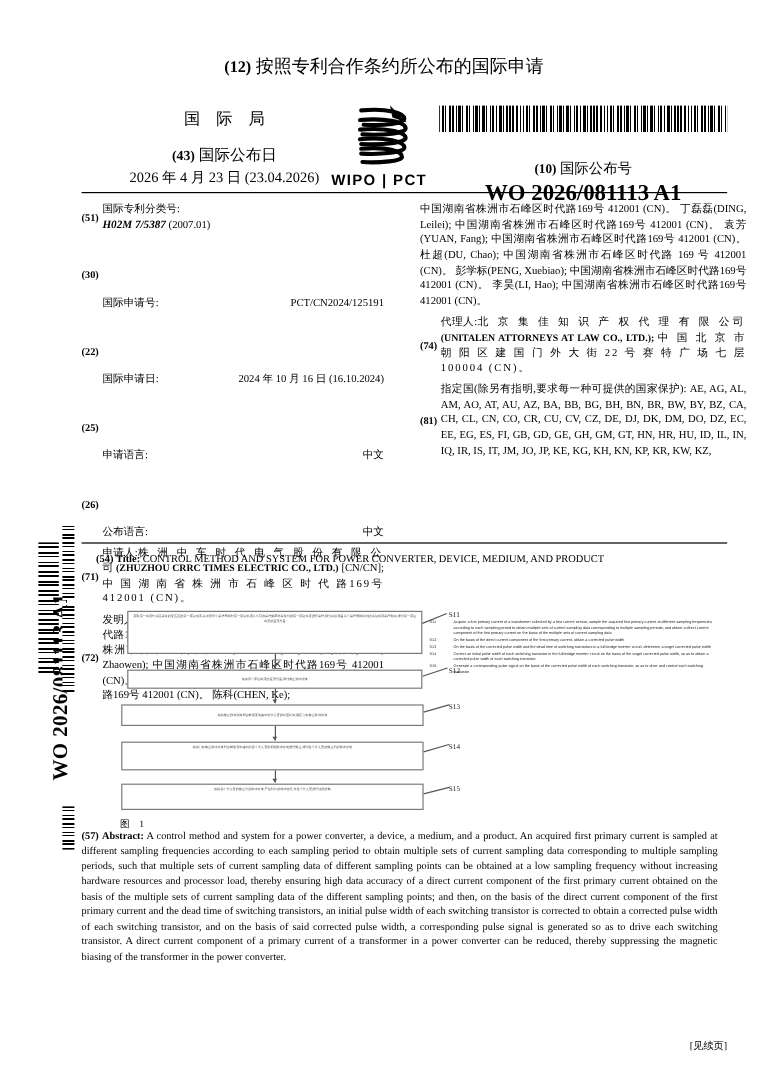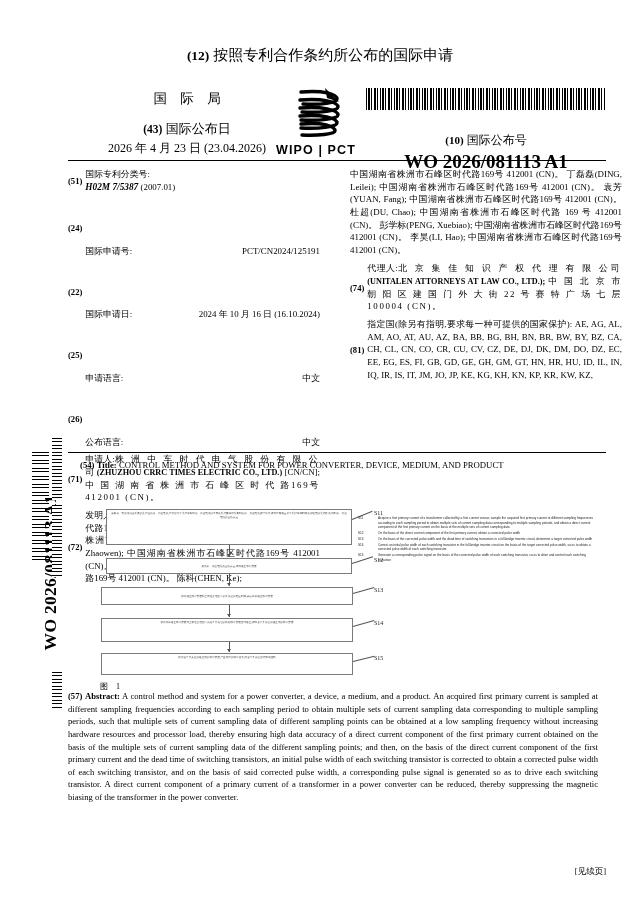--- a/index.html
+++ b/index.html
@@ -167,21 +167,21 @@
       <div class="fld">
         <span class="code">(51)</span>
         <span class="body">
           <span>国际专利分类号:</span><br>
           <span class="ipc">H02M 7/5387</span>
           <span>(2007.01)</span>
         </span>
       </div>
 
       <div class="fld">
-        <span class="code">(24)</span>
+        <span class="code">(30)</span>
         <span class="body rowline">
           <span>国际申请号:</span>
           <span>PCT/CN2024/125191</span>
         </span>
       </div>
 
       <div class="fld">
         <span class="code">(22)</span>
         <span class="body rowline">
           <span>国际申请日:</span>

